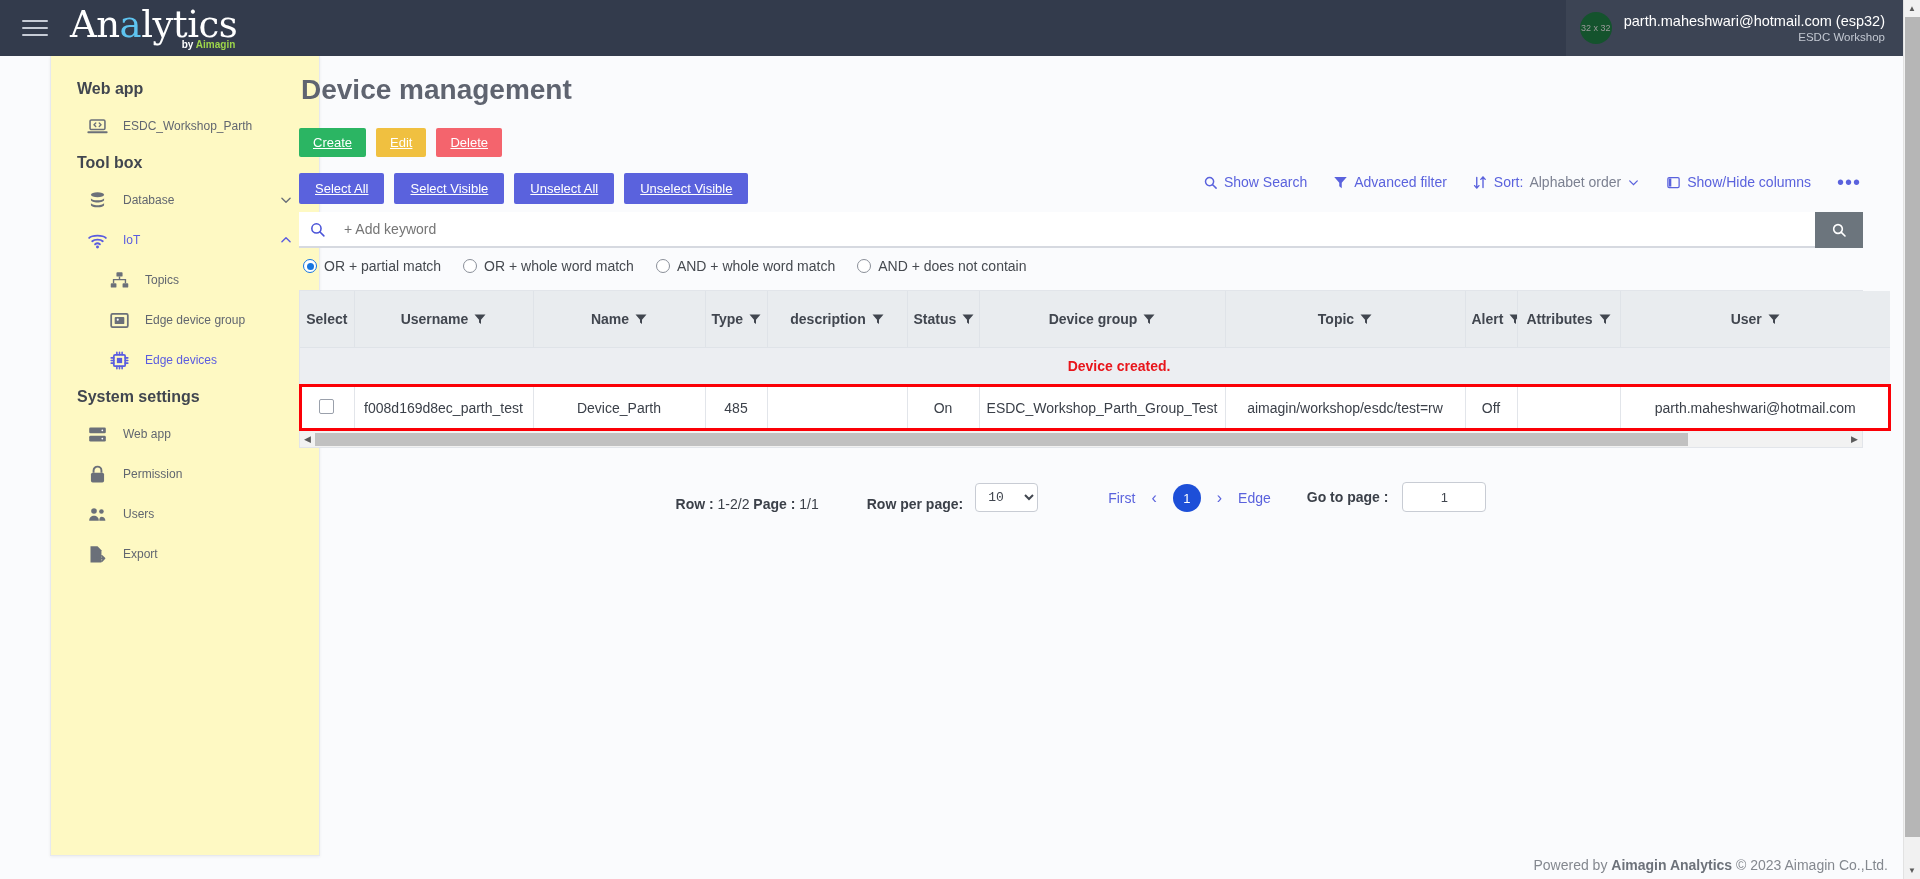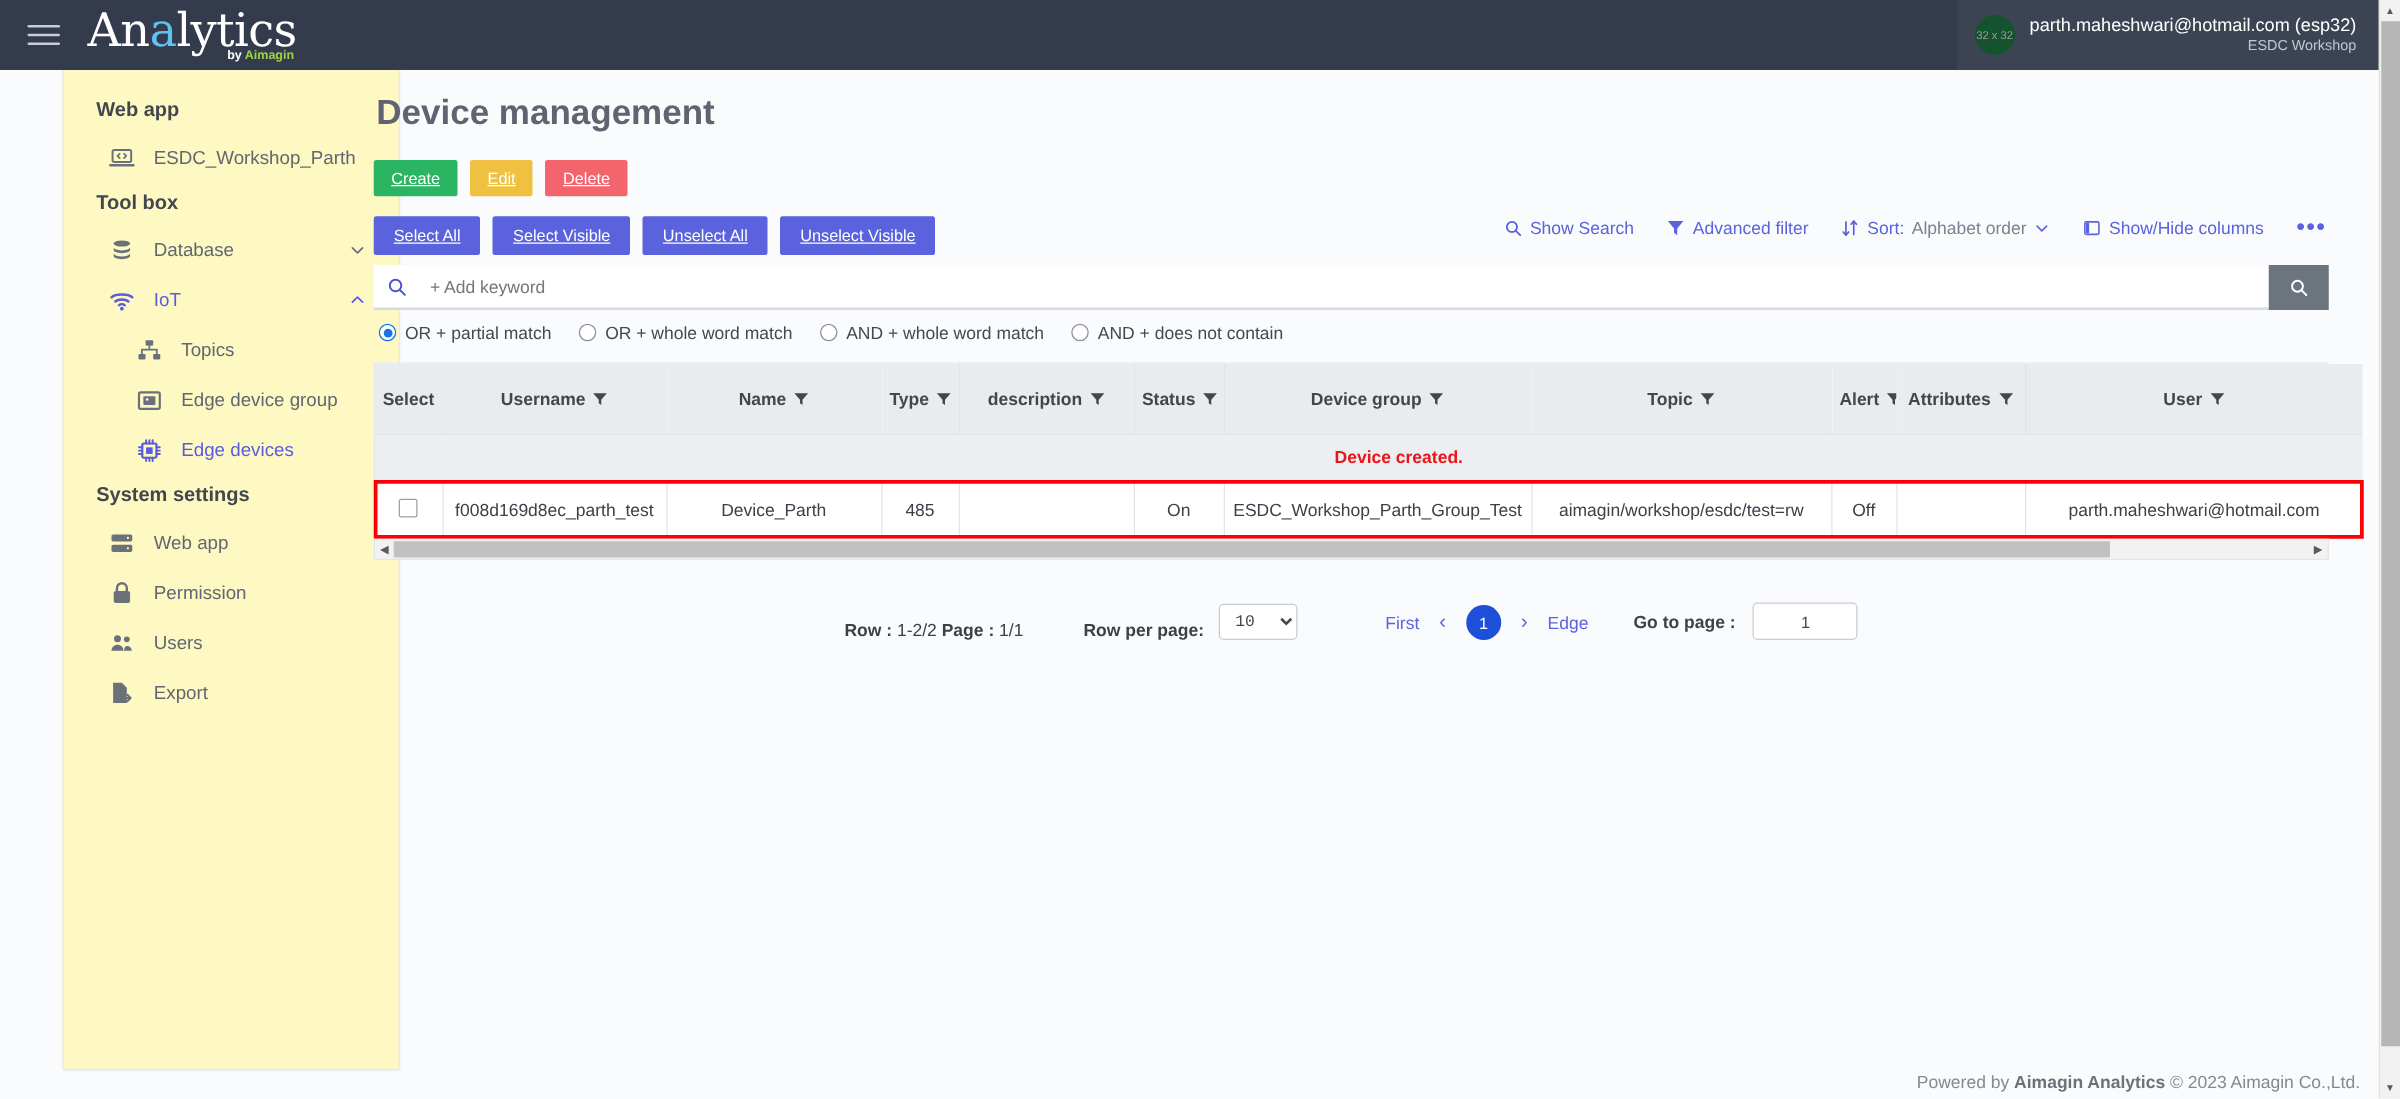--- a/index.html
+++ b/index.html
@@ -63,21 +63,21 @@
     overflow: hidden;
     margin-left: 36px;
   }
   .sec-title {
     font-size: 16px; font-weight: bold; color: #41464f;
     padding: 8px 0 8px 26px;
   }
   .nav-item {
     display: flex; align-items: center;
     padding: 8px 16px 8px 34px;
-    font-size: 15px; color: #616670;
+    font-size: 12px; color: #616670;
     cursor: pointer; position: relative;
   }
   .nav-item.sub { padding-left: 56px; }
   .nav-item.active { color: #5a5ce0; }
   .nav-item .ic {
     width: 24px; height: 24px; margin-right: 14px;
     flex: 0 0 auto; display: flex; align-items: center; justify-content: center;
   }
   .nav-item .ic svg { width: 21px; height: 21px; }
   .nav-item .chev {

